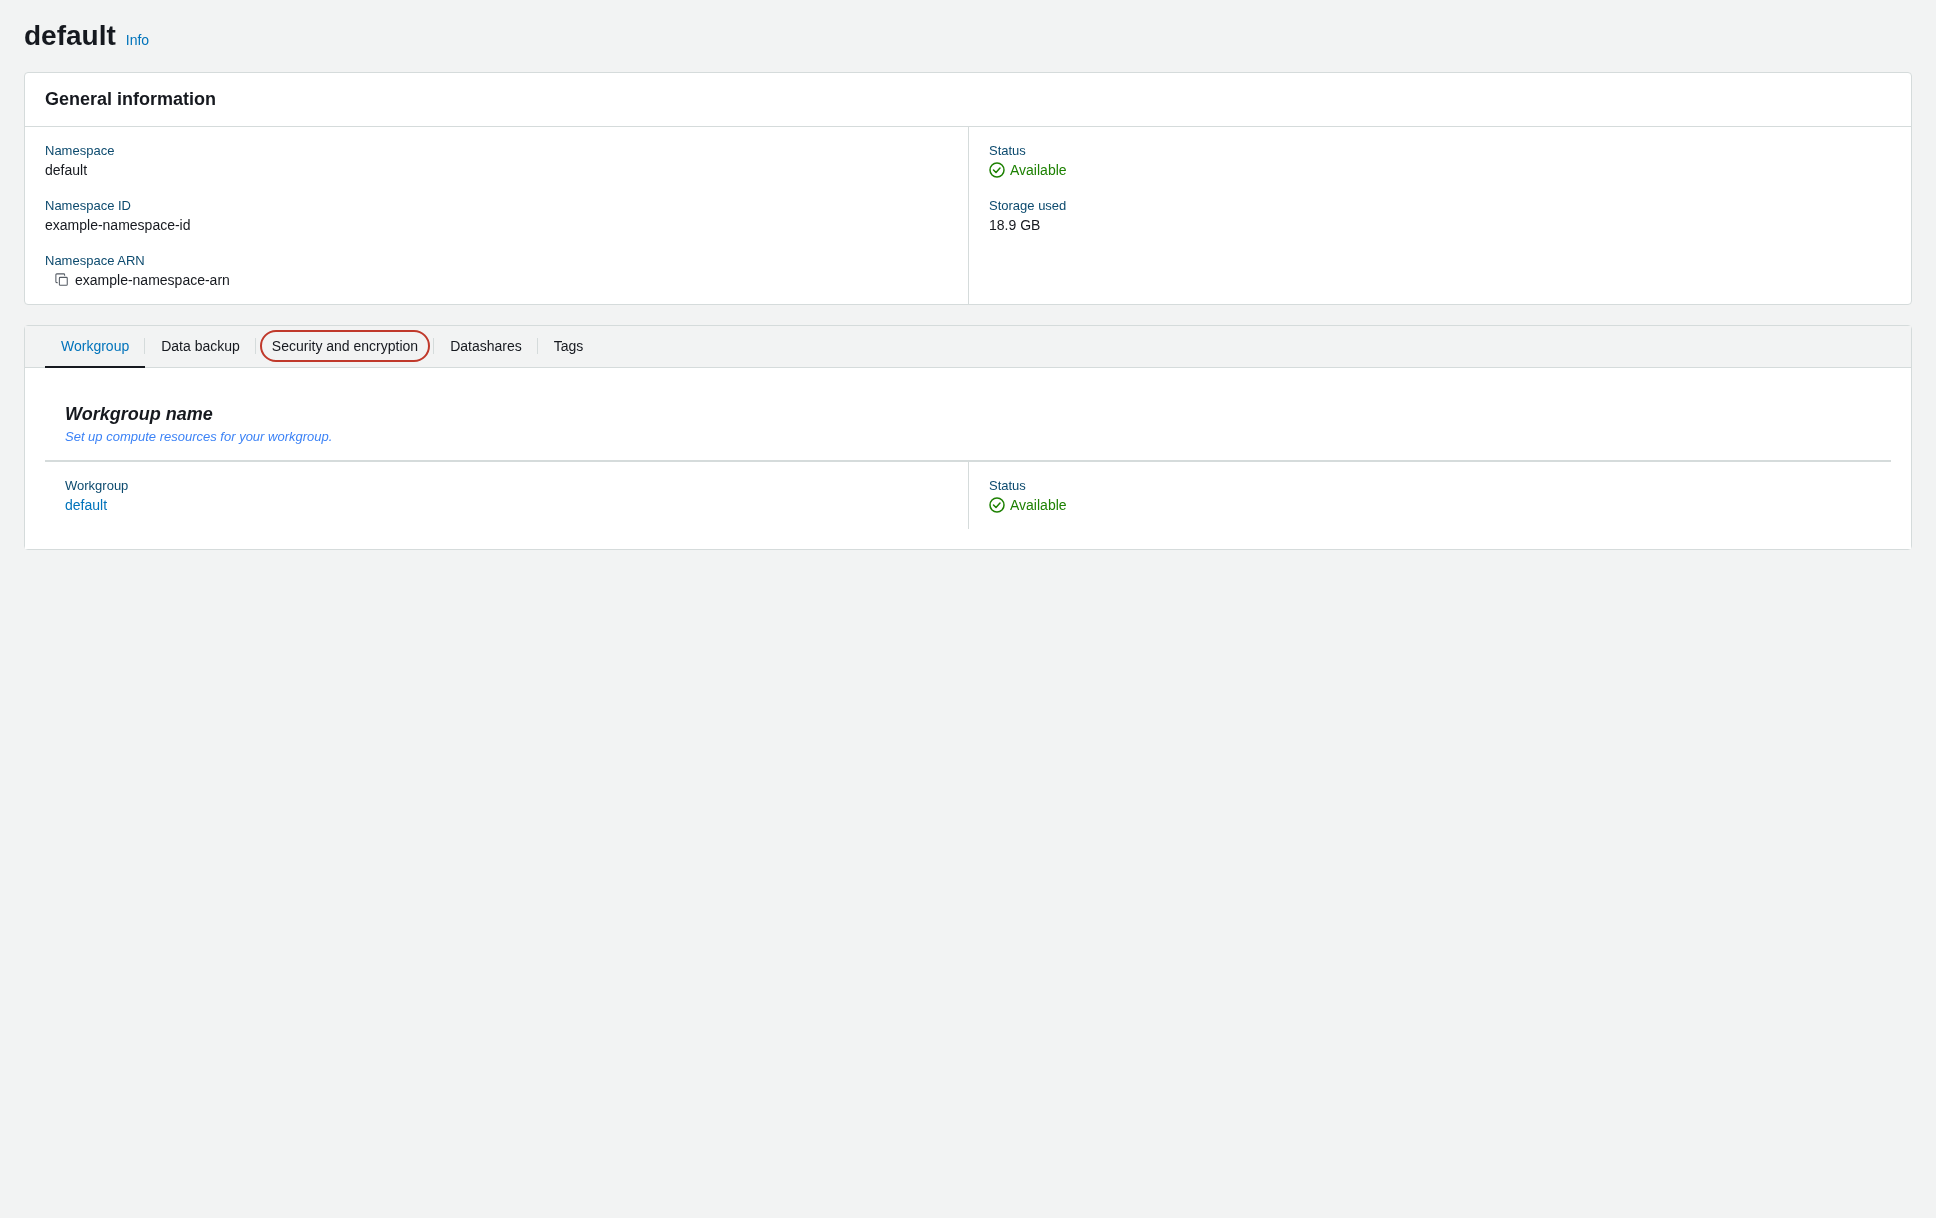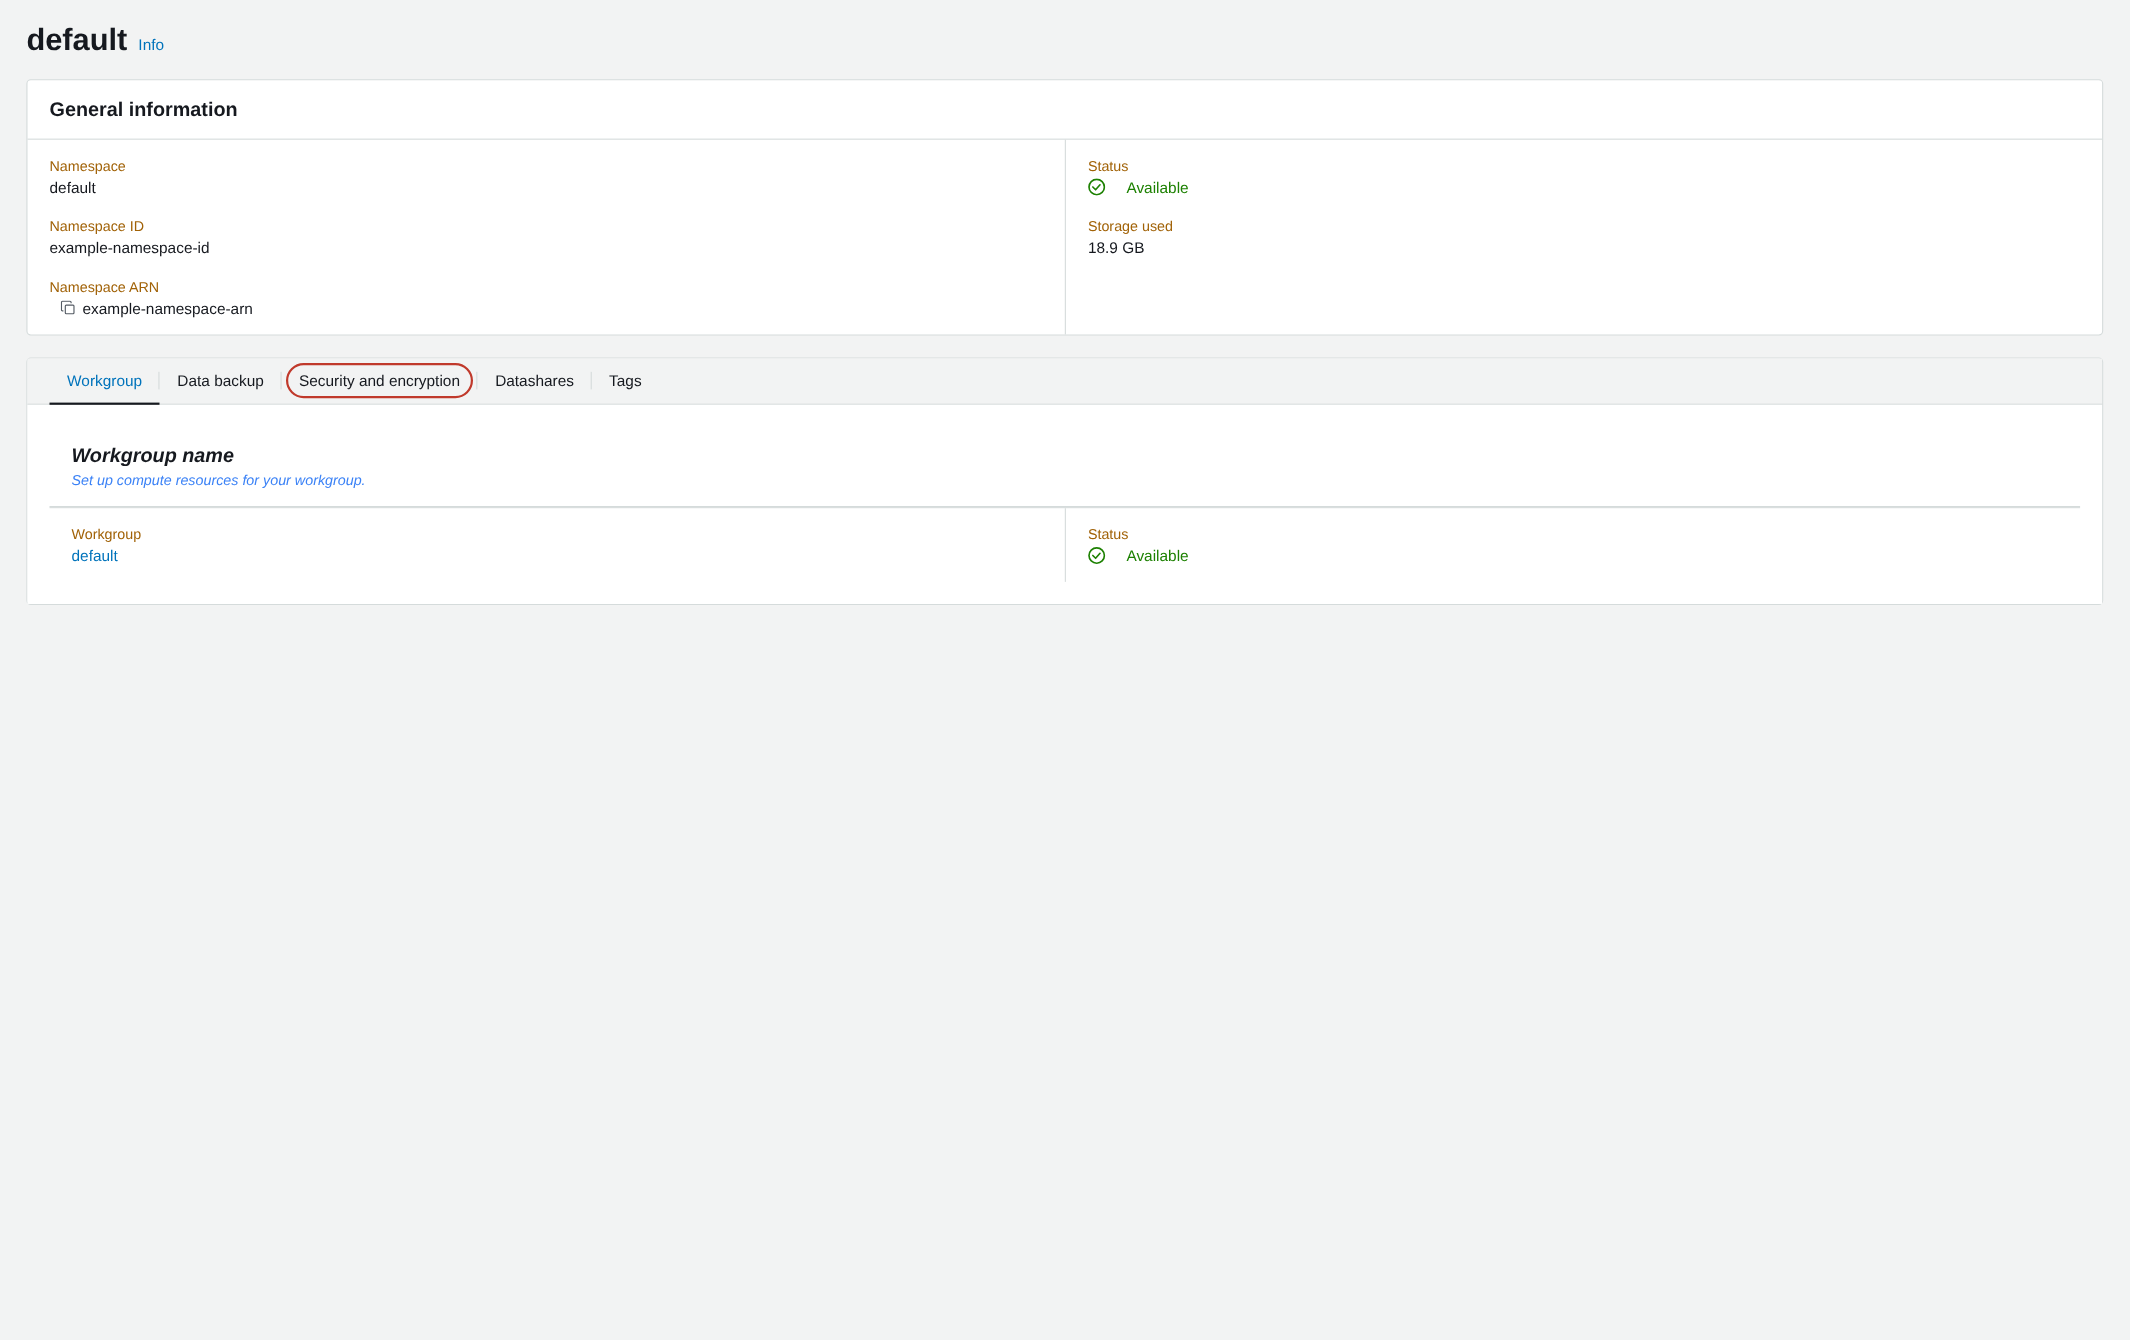--- a/index.html
+++ b/index.html
@@ -72,42 +72,42 @@
     .info-row {
       margin-bottom: 20px;
     }
 
     .info-row:last-child {
       margin-bottom: 0;
     }
 
     .info-label {
       font-size: 13px;
-      color: #a16207;
+      color: #0c4a6e;
       margin-bottom: 4px;
     }
 
     .info-value {
       font-size: 14px;
       color: #16191f;
       font-weight: 400;
     }
 
     .info-value.with-icon {
       display: flex;
       align-items: center;
       gap: 6px;
       padding-left: 10px;
     }
 
     .status-available {
       color: #1d8102;
       display: flex;
       align-items: center;
-      gap: 19px;
+      gap: 5px;
       font-weight: 400;
     }
 
     .status-icon {
       width: 16px;
       height: 16px;
       display: inline-flex;
       align-items: center;
       justify-content: center;
     }

